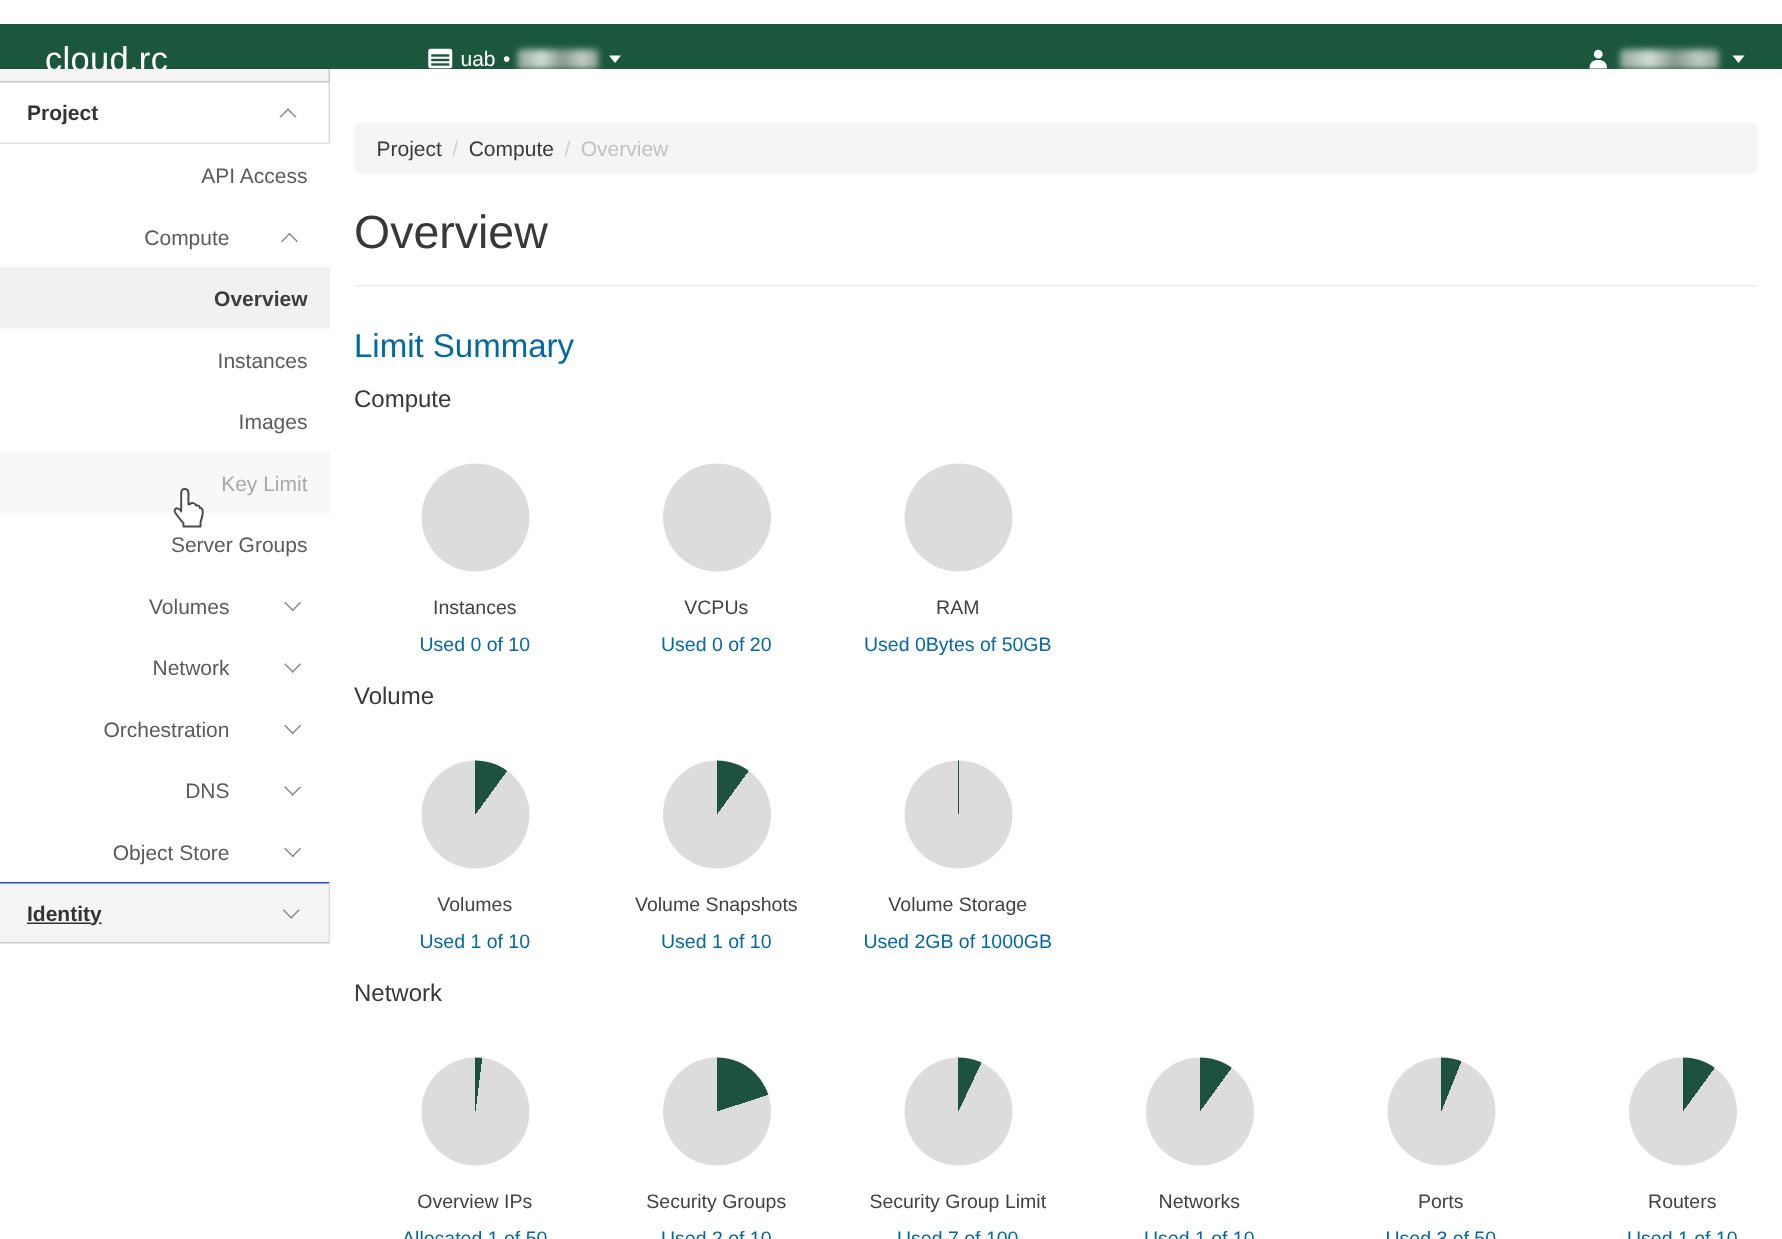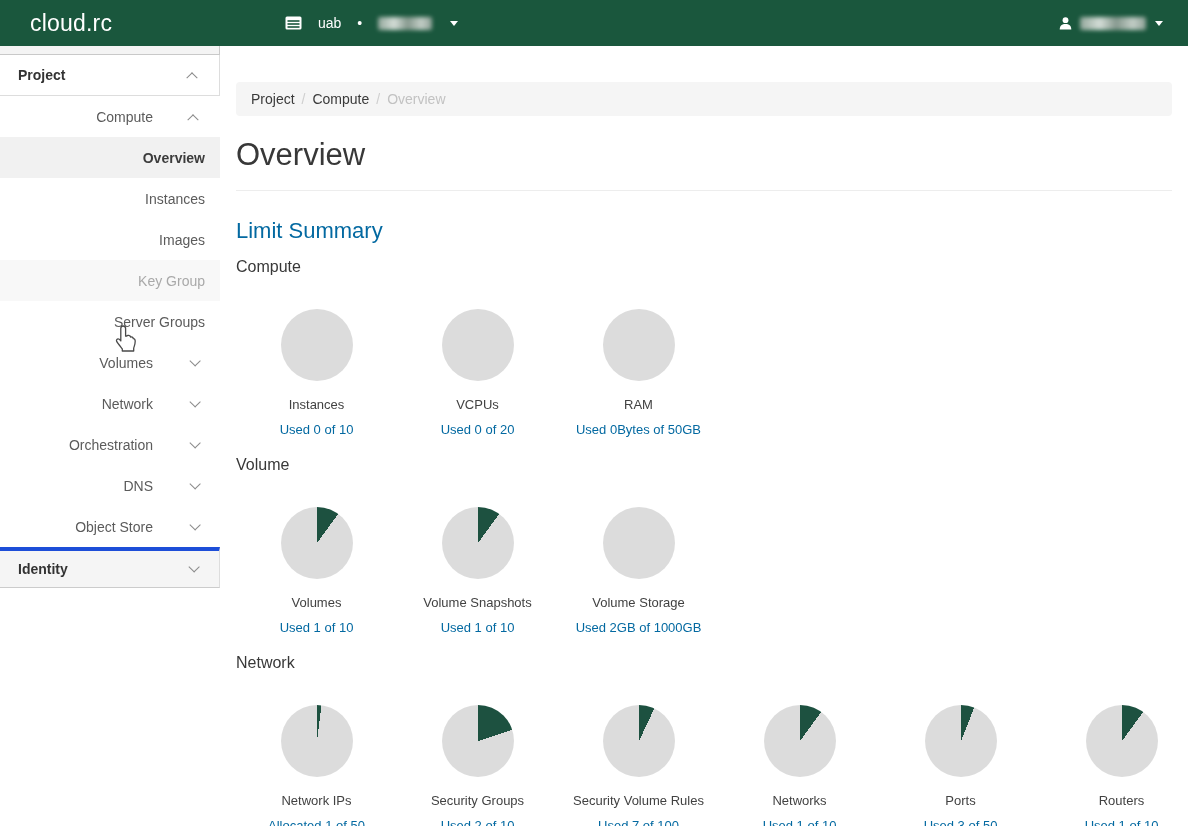--- a/index.html
+++ b/index.html
@@ -6,31 +6,31 @@
   html, body { width: 1188px; height: 826px; overflow: hidden; }
   body {
     font-family: "Liberation Sans", sans-serif;
     background: #ffffff;
     color: #3a3a3a;
     position: relative;
   }
 
   
   .navbar {
-    position: absolute; top: 0; left: 0; width: 1188px; height: 46px;
+    position: absolute; top: 16px; left: 0; width: 1188px; height: 46px;
     background: #1a573d;
     display: flex; align-items: center;
     color: #fff;
   }
   .brand {
     margin-left: 30px; font-size: 23px; color: #fff; letter-spacing: .2px;
   }
   .nav-context {
     position: absolute; left: 285px; top: 0; height: 46px;
-    display: flex; align-items: center; gap: 16px; font-size: 14px; color:#fff;
+    display: flex; align-items: center; gap: 5px; font-size: 14px; color:#fff;
   }
   .nav-user {
     margin-left: auto; margin-right: 25px;
     display: flex; align-items: center; gap: 7px; font-size: 14px; color:#fff;
   }
   .blurred-chip {
     display: inline-block; height: 13px; border-radius: 2px;
     background: linear-gradient(90deg,#93a79c,#d4ddd7 30%,#86988e 55%,#c2cdc6 80%,#8fa197);
     filter: blur(2px);
   }
@@ -54,21 +54,21 @@
   .side-row {
     height: 41px; display: flex; align-items: center; color: #5b5b5b;
     cursor: pointer;
   }
   .side-header {
     font-weight: bold; color: #333;
     justify-content: space-between; padding: 0 23px 0 18px;
     border-bottom: 1px solid #ddd; border-right: 1px solid #ddd;
   }
   .side-header.identity {
-    background: #f5f5f5; border-top: 4px solid #1d4ed8; border-bottom: 1px solid #ccc;
+    background: #f5f5f5; border-top: 1px solid #1d4ed8; border-bottom: 1px solid #ccc; text-decoration: underline;
   }
   .side-link { justify-content: flex-end; padding-right: 15px; }
   .side-link.active { background: #f1f1f1; font-weight: bold; color: #3c3c3c; }
   .side-link.hovered { background: #f8f8f8; color: #a9a9a9; }
   .side-group { justify-content: flex-end; padding-right: 23px; }
   .side-group .chev { margin-left: 36px; }
 
   .chev {
     display: inline-block; width: 8px; height: 8px;
     border-right: 1.6px solid #8a8a8a; border-bottom: 1.6px solid #8a8a8a;
@@ -151,40 +151,43 @@
 </div>
 
 <div class="sidebar">
   <div class="side-strip"></div>
 
   <div class="side-row side-header">
     <span>Project</span>
     <span class="chev up"></span>
   </div>
 
+  <div class="side-row side-link">
+    <span>API Access</span>
+  </div>
 
   <div class="side-row side-group">
     <span>Compute</span>
     <span class="chev up"></span>
   </div>
 
   <div class="side-row side-link active">
     <span>Overview</span>
   </div>
 
   <div class="side-row side-link">
     <span>Instances</span>
   </div>
 
   <div class="side-row side-link">
     <span>Images</span>
   </div>
 
   <div class="side-row side-link hovered">
-    <span>Key Group</span>
+    <span>Key Limit</span>
   </div>
 
   <div class="side-row side-link">
     <span>Server Groups</span>
   </div>
 
   <div class="side-row side-group">
     <span>Volumes</span>
     <span class="chev down"></span>
   </div>
@@ -261,31 +264,31 @@
       <div class="pie" style="background: conic-gradient(rgb(29, 81, 64) 0deg, rgb(29, 81, 64) 0.2%, rgb(220, 220, 220) 0.2%, rgb(220, 220, 220) 100%);"></div>
       <div class="pie-label">Volume Storage</div>
       <div class="pie-usage">Used 2GB of 1000GB</div>
     </div>
   </div>
 
   <h3 class="section-title gap">Network</h3>
   <div class="chart-row">
     <div class="chart-cell">
       <div class="pie" style="background: conic-gradient(rgb(29, 81, 64) 0deg, rgb(29, 81, 64) 2%, rgb(220, 220, 220) 2%, rgb(220, 220, 220) 100%);"></div>
-      <div class="pie-label">Network IPs</div>
+      <div class="pie-label">Overview IPs</div>
       <div class="pie-usage">Allocated 1 of 50</div>
     </div>
     <div class="chart-cell">
       <div class="pie" style="background: conic-gradient(rgb(29, 81, 64) 0deg, rgb(29, 81, 64) 20%, rgb(220, 220, 220) 20%, rgb(220, 220, 220) 100%);"></div>
       <div class="pie-label">Security Groups</div>
       <div class="pie-usage">Used 2 of 10</div>
     </div>
     <div class="chart-cell">
       <div class="pie" style="background: conic-gradient(rgb(29, 81, 64) 0deg, rgb(29, 81, 64) 7%, rgb(220, 220, 220) 7%, rgb(220, 220, 220) 100%);"></div>
-      <div class="pie-label">Security Volume Rules</div>
+      <div class="pie-label">Security Group Limit</div>
       <div class="pie-usage">Used 7 of 100</div>
     </div>
     <div class="chart-cell">
       <div class="pie" style="background: conic-gradient(rgb(29, 81, 64) 0deg, rgb(29, 81, 64) 10%, rgb(220, 220, 220) 10%, rgb(220, 220, 220) 100%);"></div>
       <div class="pie-label">Networks</div>
       <div class="pie-usage">Used 1 of 10</div>
     </div>
     <div class="chart-cell">
       <div class="pie" style="background: conic-gradient(rgb(29, 81, 64) 0deg, rgb(29, 81, 64) 6%, rgb(220, 220, 220) 6%, rgb(220, 220, 220) 100%);"></div>
       <div class="pie-label">Ports</div>

